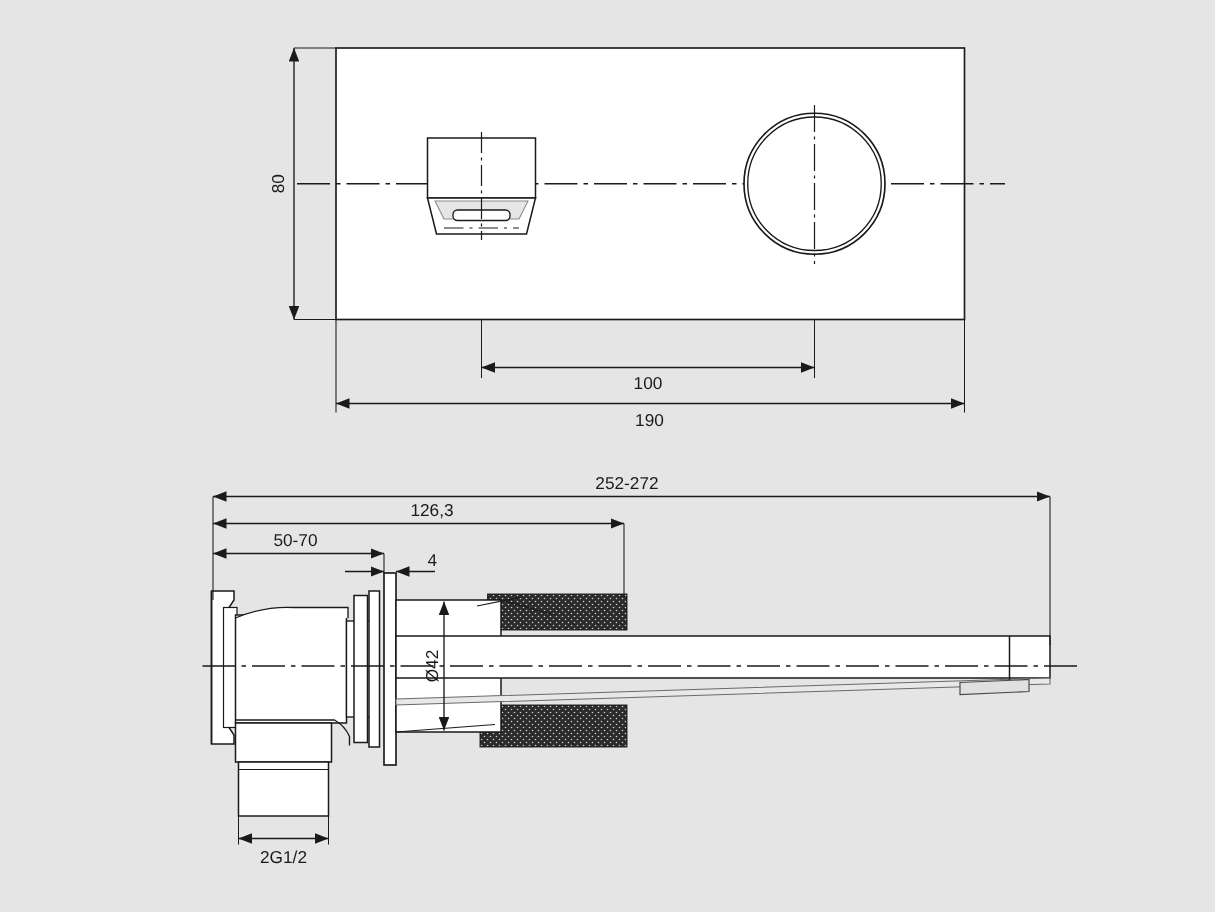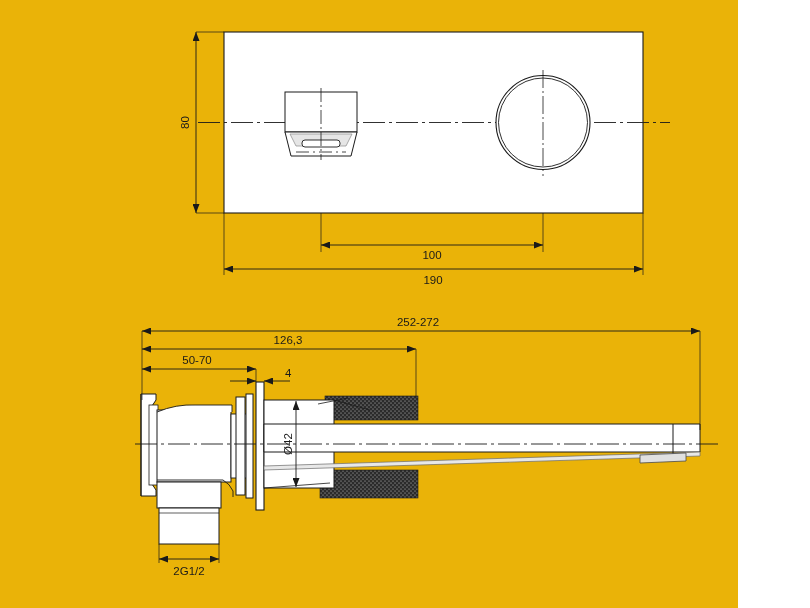--- a/index.html
+++ b/index.html
@@ -1,18 +1,18 @@
 <!DOCTYPE html>
 <html><head>
 <meta charset="utf-8">
 <style>
   html,body{margin:0;padding:0;background:#ffffff;}
   body{width:810px;height:608px;overflow:hidden;
        font-family:"Liberation Sans", sans-serif;color:#1a1a1a;}
-  #stage{position:relative;width:738px;height:608px;background:#eab308;}
+  #stage{position:relative;width:810px;height:608px;background:#e5e5e5;}
   svg{display:block;}
   text{font-family:"Liberation Sans", sans-serif;fill:#1a1a1a;}
 </style>
 </head>
 <body>
 
 <div id="stage">
   <svg width="810" height="608" viewBox="0 0 810 608">
 
     <defs>

